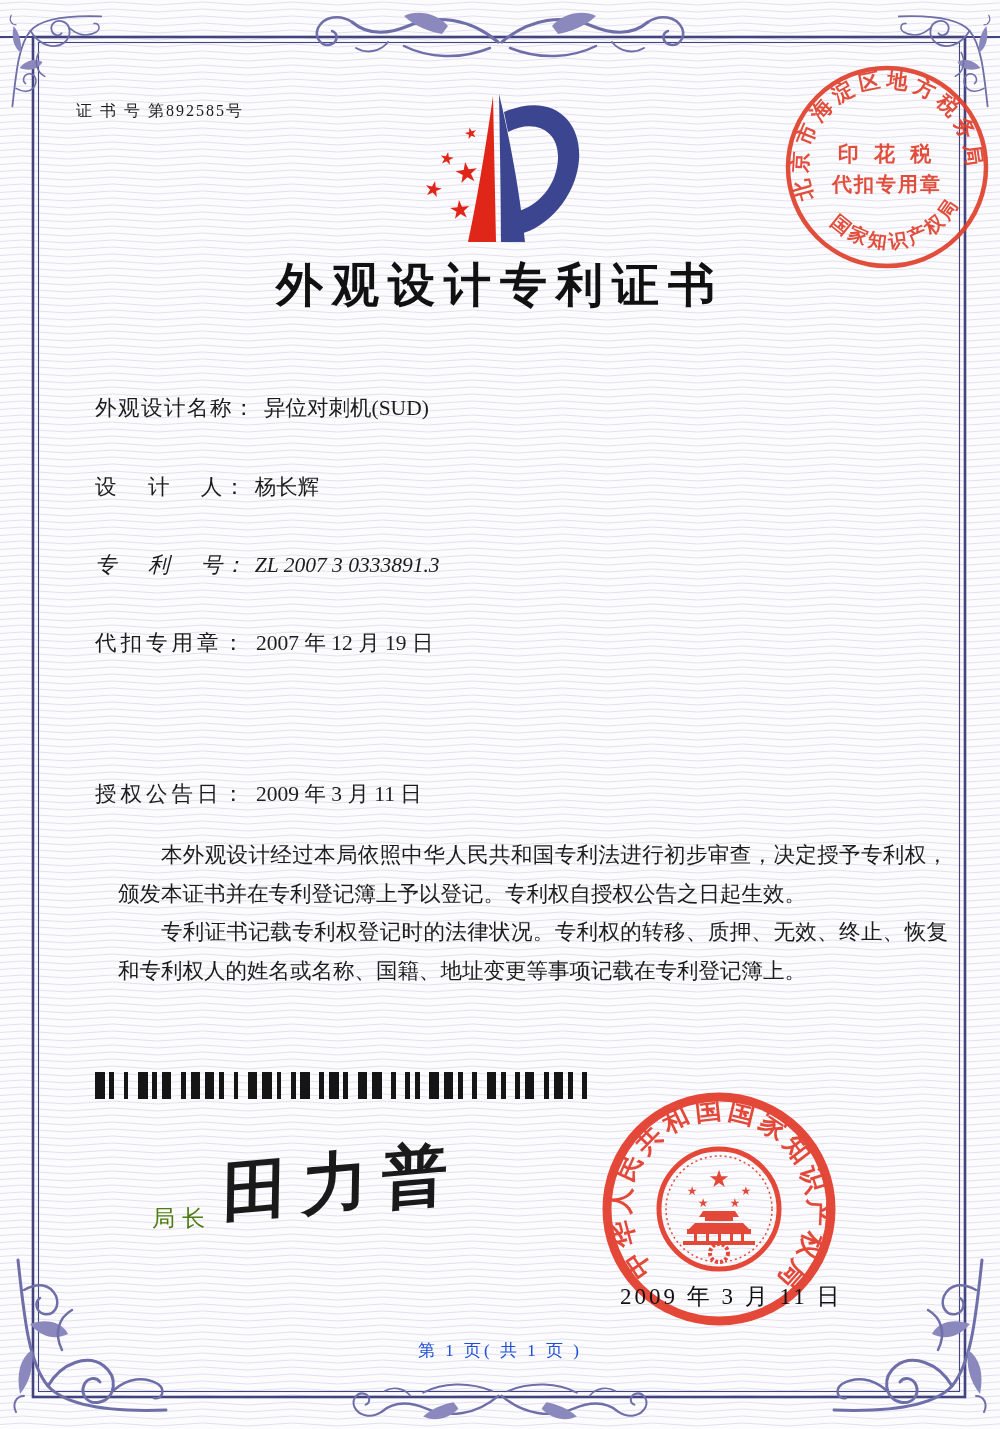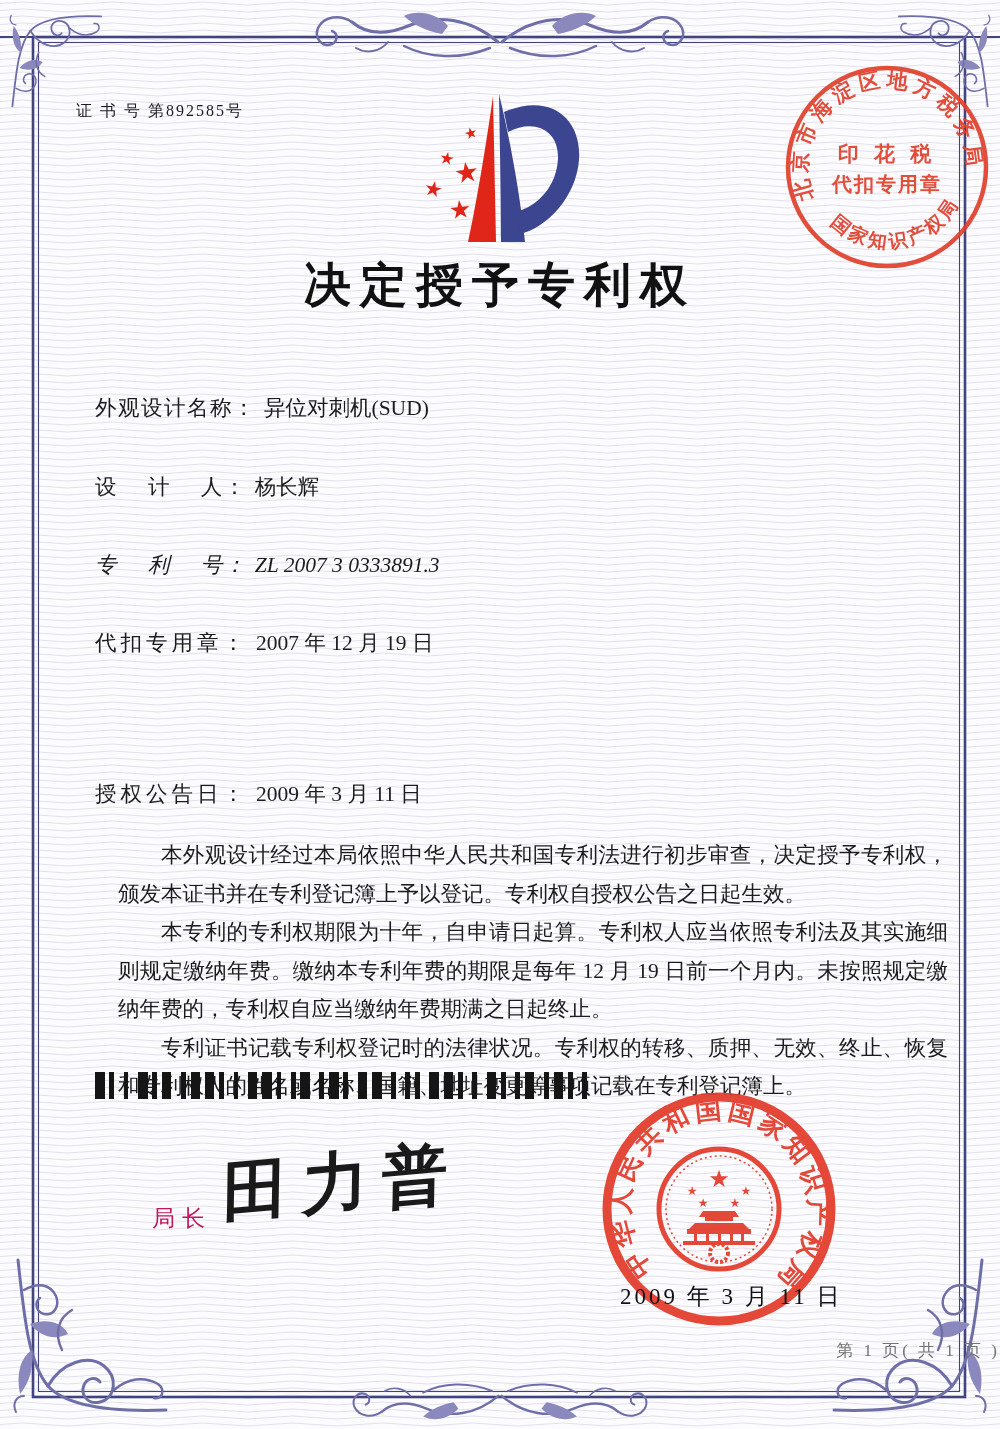--- a/index.html
+++ b/index.html
@@ -17,29 +17,29 @@
   .field.sp .flabel{letter-spacing:4px;}
   .field .fvalue{margin-left:8px;}
   #f0{top:393px;} #f1{top:472px;} #f2{top:550px;font-style:italic;}
   #f3{top:628px;} #f4{top:702px;} #f5{top:779px;}
   #body-text{left:88px;top:836px;width:830px;font-size:21.5px;line-height:38.5px;text-align:justify;margin-left:30px;}
   #body-text p{margin:0;text-indent:2em;}
   #barcode{left:95px;top:1072px;width:492px;height:27px;display:flex;align-items:stretch;}
   #barcode span{height:100%;}
   #barcode .bc-bar{background:#151515;}
   #barcode .bc-space{background:transparent;}
-  #sig-title{left:152px;top:1203px;font-size:23px;letter-spacing:7px;color:#be185d;}
+  #sig-title{left:152px;top:1203px;font-size:23px;letter-spacing:7px;color:#4d7c0f;}
   #sig-name{
     left:222px;top:1138px;font-size:66px;font-weight:700;color:#1a1a1a;
     transform:rotate(-5deg) skewX(-6deg);letter-spacing:14px;white-space:nowrap;
     font-family:"Liberation Serif","DejaVu Serif",serif;
   }
   #seal-box{left:598px;top:1088px;width:242px;height:242px;z-index:3;}
   #seal-date{left:620px;top:1281px;font-size:23px;letter-spacing:3px;z-index:4;color:#111;}
-  #footer{left:0;top:1339px;width:1000px;text-align:right;font-size:17px;letter-spacing:3px;color:#737373;}
+  #footer{left:0;top:1339px;width:1000px;text-align:center;font-size:17px;letter-spacing:3px;color:#1d4ed8;}
   #stamp-box{left:780px;top:60px;width:214px;height:214px;z-index:3;opacity:.92;}
   #logo-box{left:408px;top:84px;width:184px;height:176px;}
   .content{z-index:2;}
 </style>
 </head>
 <body>
 
 <div id="page">
 
   <svg class="layer" xmlns="http://www.w3.org/2000/svg">
@@ -94,41 +94,40 @@
     <path d="M85,12 C78,62 68,122 60,158 L88,158 Z" fill="#e02618"></path>
     <path d="M91,10 C92,62 93,122 93,158 L117,158 C112,110 102,55 91,10 Z" fill="#3c4590"></path>
     <path d="M96,28 C142,8 174,34 171,76 C168,114 138,144 112,150 L108,128 C130,122 149,102 150,74 C151,46 126,34 100,48 Z" fill="#3c4590"></path>
     <text x="64" y="54" font-size="15" fill="#e02618" text-anchor="middle" transform="rotate(-14 64 54)">★</text>
     <text x="38" y="80" font-size="17" fill="#e02618" text-anchor="middle" transform="rotate(10 38 80)">★</text>
     <text x="60" y="98" font-size="28" fill="#e02618" text-anchor="middle" transform="rotate(-8 60 98)">★</text>
     <text x="24" y="112" font-size="21" fill="#e02618" text-anchor="middle" transform="rotate(12 24 112)">★</text>
     <text x="53" y="134" font-size="25" fill="#e02618" text-anchor="middle" transform="rotate(-6 53 134)">★</text>
   </svg>
 
-  <div class="abs content" id="title">决定授予专利权</div>
+  <div class="abs content" id="title">外观设计专利证书</div>
 
   <div class="abs content field" id="f0">
     <span class="flabel">外观设计名称：</span><span class="fvalue">异位对刺机(SUD)</span>
   </div>
   <div class="abs content field" id="f1">
     <span class="flabel">设　 计　 人：</span><span class="fvalue">杨长辉</span>
   </div>
   <div class="abs content field" id="f2">
     <span class="flabel">专　 利　 号：</span><span class="fvalue">ZL 2007 3 0333891.3</span>
   </div>
   <div class="abs content field sp" id="f3">
     <span class="flabel">代扣专用章：</span><span class="fvalue">2007 年 12 月 19 日</span>
   </div>
   <div class="abs content field sp" id="f5">
     <span class="flabel">授权公告日：</span><span class="fvalue">2009 年 3 月 11 日</span>
   </div>
 
   <div class="abs content" id="body-text">
     <p>本外观设计经过本局依照中华人民共和国专利法进行初步审查，决定授予专利权，颁发本证书并在专利登记簿上予以登记。专利权自授权公告之日起生效。</p>
-    <p>本专利的专利权期限为十年，自申请日起算。专利权人应当依照专利法及其实施细则规定缴纳年费。缴纳本专利年费的期限是每年 12 月 19 日前一个月内。未按照规定缴纳年费的，专利权自应当缴纳年费期满之日起终止。</p>
     <p>专利证书记载专利权登记时的法律状况。专利权的转移、质押、无效、终止、恢复和专利权人的姓名或名称、国籍、地址变更等事项记载在专利登记簿上。</p>
   </div>
 
   <div class="abs content" id="barcode">
       <span class="bc-bar" style="flex-grow: 2;"></span>
       <span class="bc-space" style="flex-grow: 1;"></span>
       <span class="bc-bar" style="flex-grow: 1;"></span>
       <span class="bc-space" style="flex-grow: 2;"></span>
       <span class="bc-bar" style="flex-grow: 1;"></span>
       <span class="bc-space" style="flex-grow: 2;"></span>

